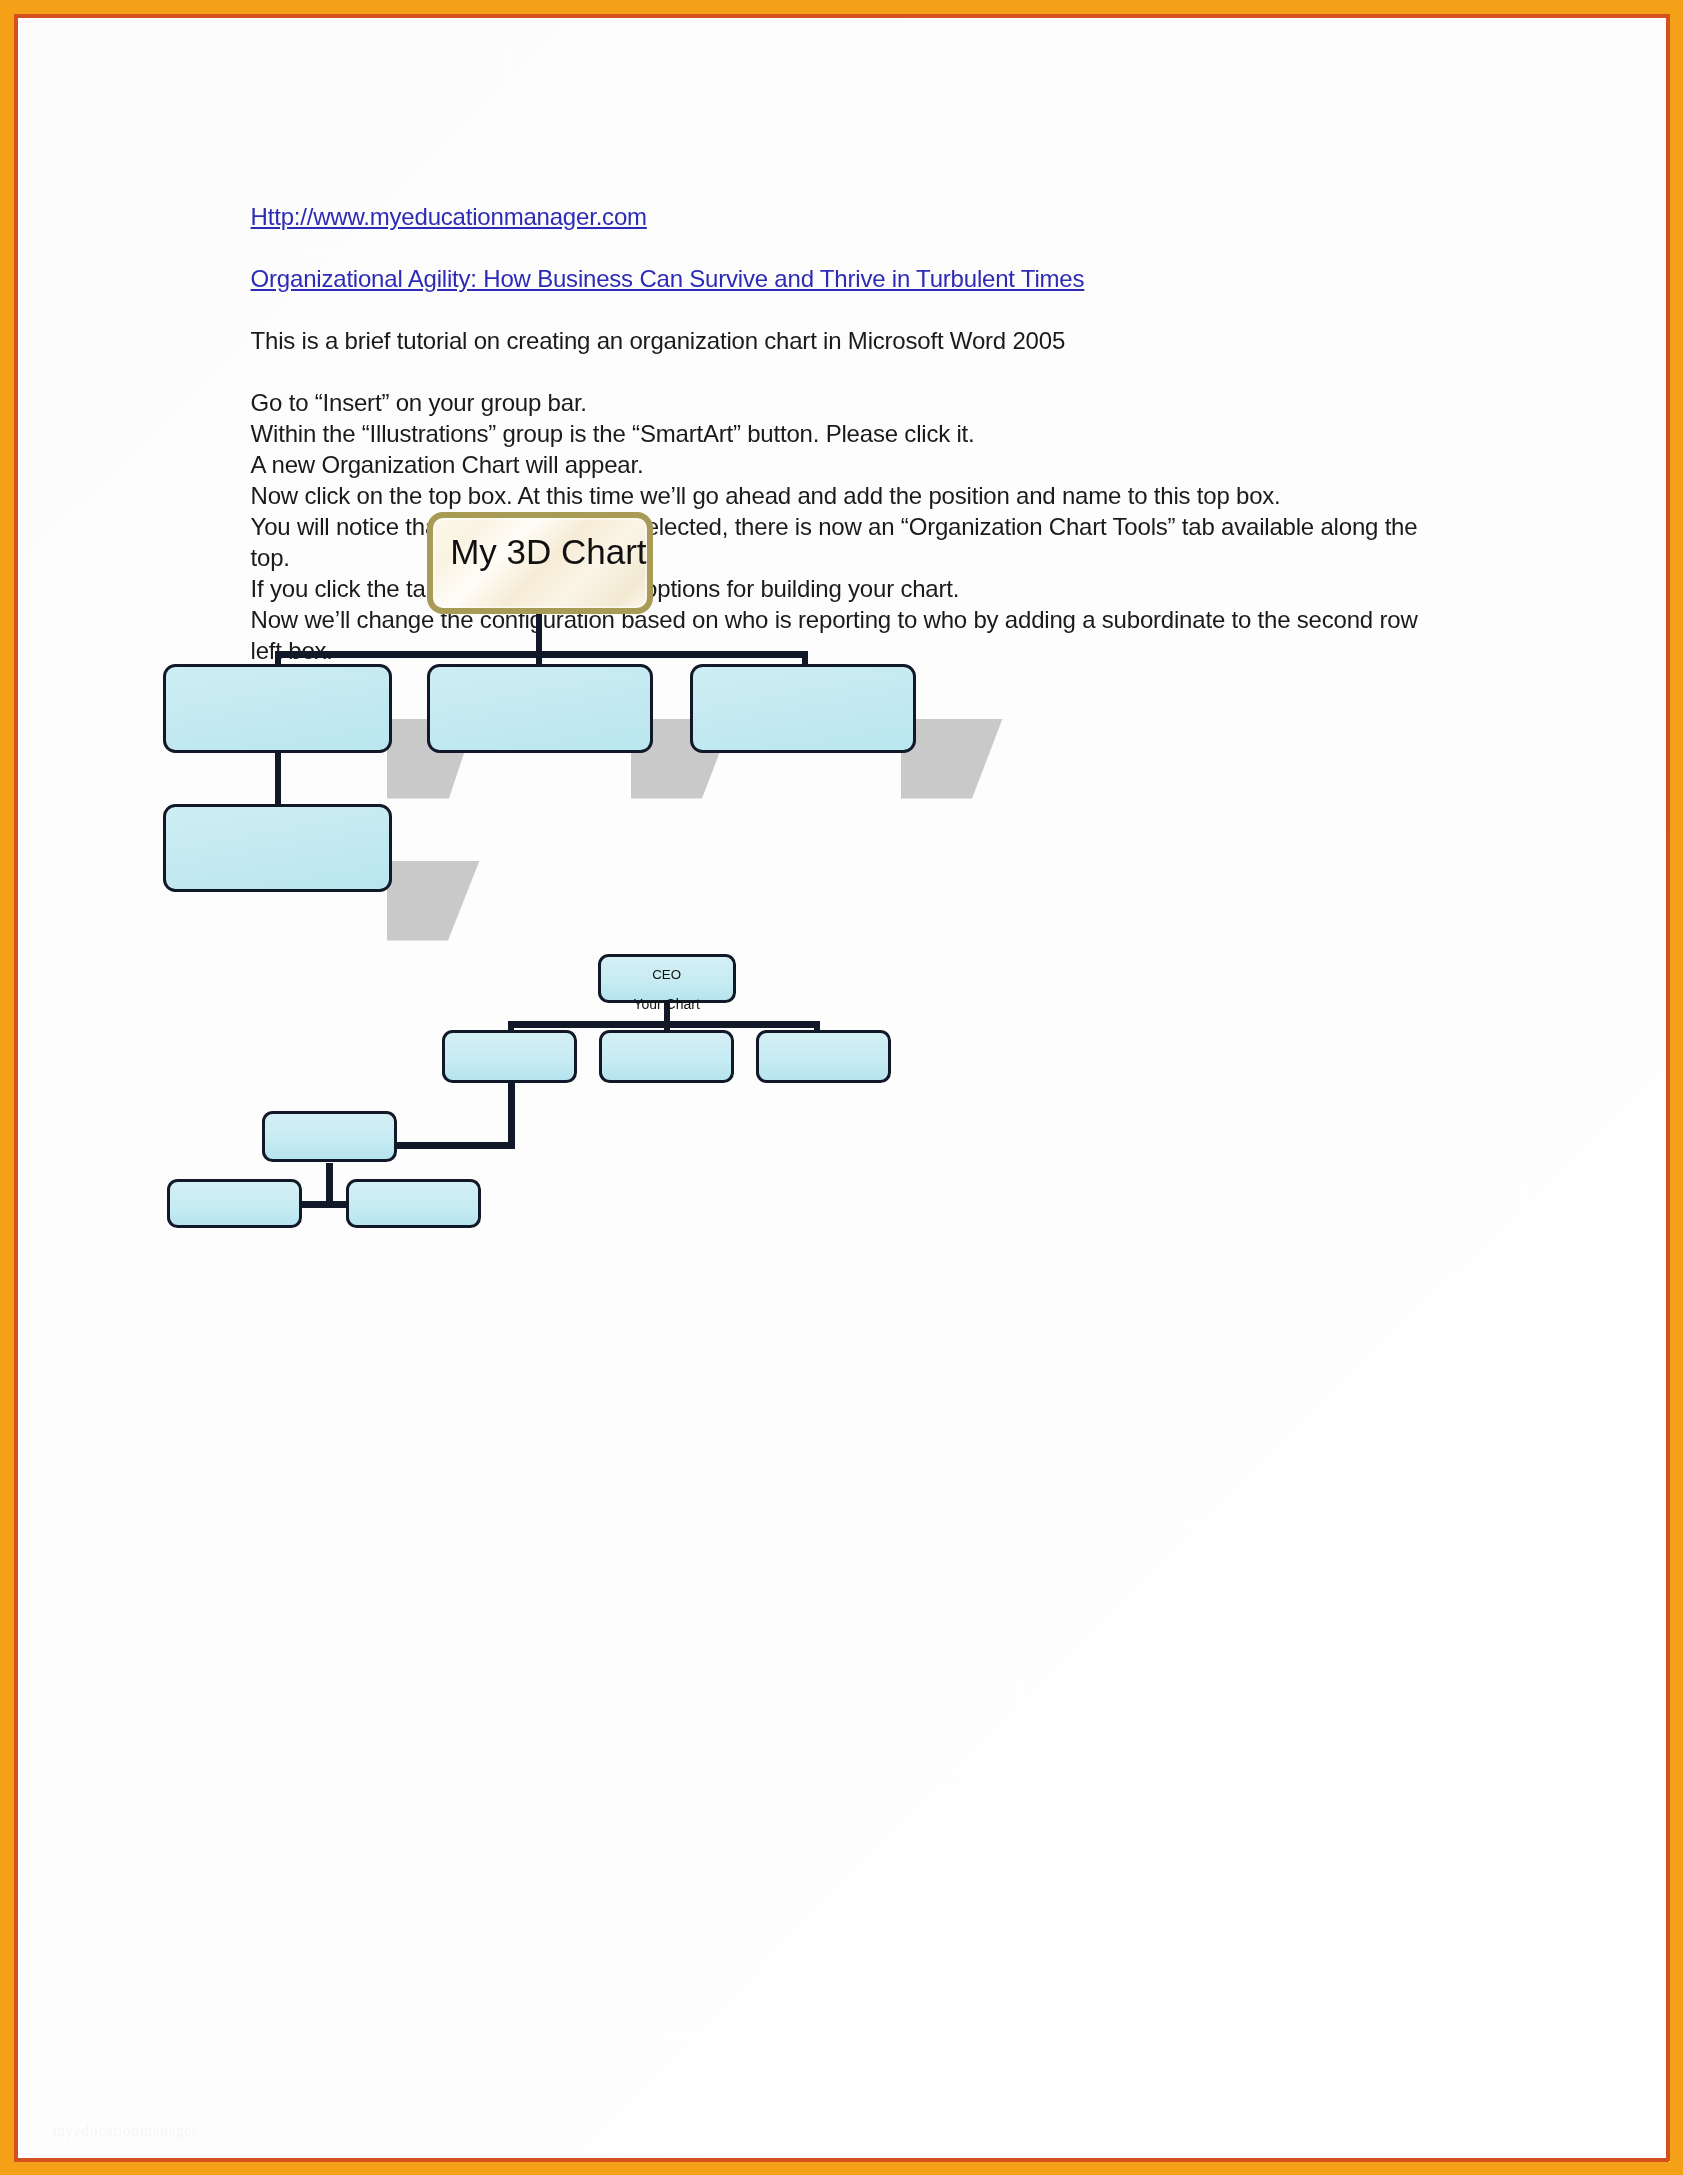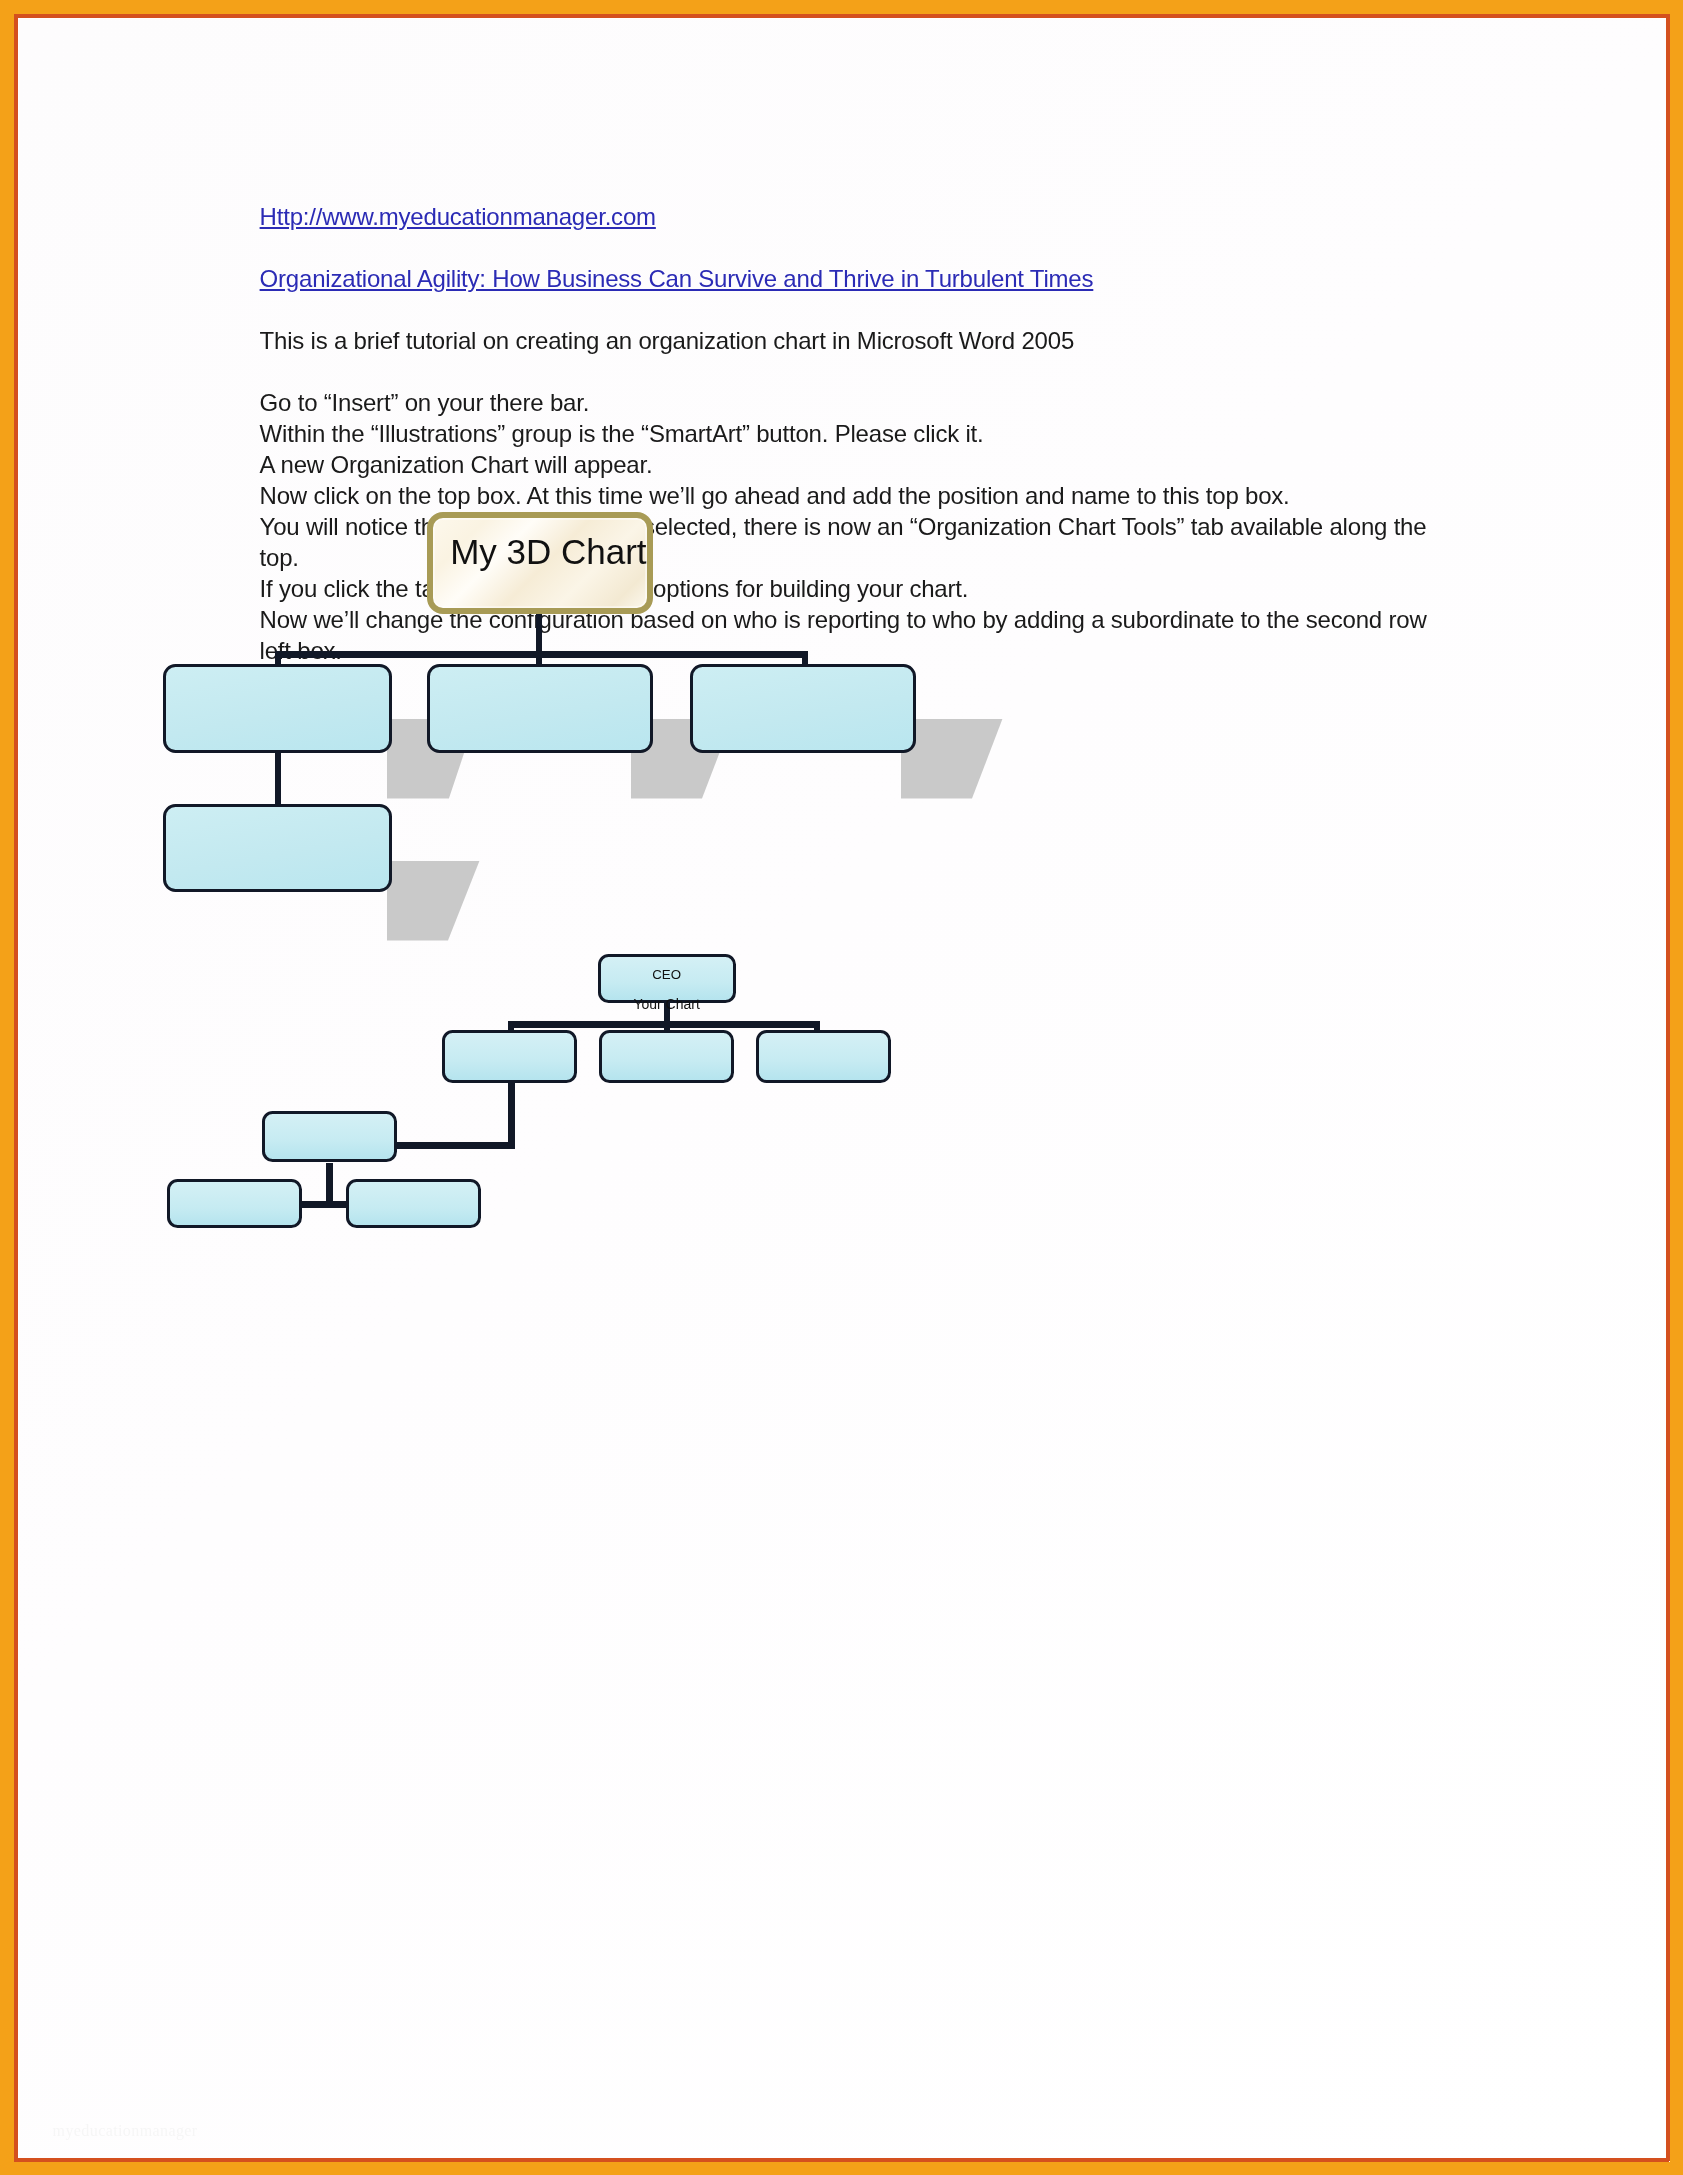--- a/index.html
+++ b/index.html
@@ -46,21 +46,21 @@
     top: 18.6px;
     width: 1647px;
     height: 2139px;
     background: linear-gradient(135deg,#fdfcfd 0%,#fefdfe 45%,#ffffff 100%);
     overflow: hidden;
   }
 
   
   #doc-text {
     position: absolute;
-    left: 241px;
+    left: 232px;
     top: 182px;
     width: 1188px;
     color: #1a1a1a;
     font-size: 24px;
     line-height: 31px;
     letter-spacing: -0.2px;
   }
   .spacer-sm { height: 31px; }
   .doc-link {
     color: #2b2bb5;
@@ -169,21 +169,21 @@
       <div class="link-line">
         <a class="doc-link" href="#">Organizational Agility: How Business Can Survive and Thrive in Turbulent Times</a>
       </div>
 
       <div class="spacer-sm"></div>
 
       <div class="blk">This is a brief tutorial on creating an organization chart in Microsoft Word 2005</div>
 
       <div class="spacer-sm"></div>
 
-      <div class="blk">Go to “Insert” on your there bar.</div>
+      <div class="blk">Go to “Insert” on your group bar.</div>
       <div class="blk">Within the “Illustrations” group is the “SmartArt” button. Please click it.</div>
       <div class="blk">A new Organization Chart will appear.</div>
       <div class="blk">Now click on the top box. At this time we’ll go ahead and add the position and name to this top box.</div>
       <div class="blk">You will notice that since the chart is selected, there is now an “Organization Chart Tools” tab available along the top.</div>
       <div class="blk">If you click the tab, you will see many options for building your chart.</div>
       <div class="blk">Now we’ll change the configuration based on who is reporting to who by adding a subordinate to the second row left box.</div>
     </div>
 
     <div class="chart" id="chart-one" style="left:0px; top:0px; width:1647px; height:2139px;">
 

